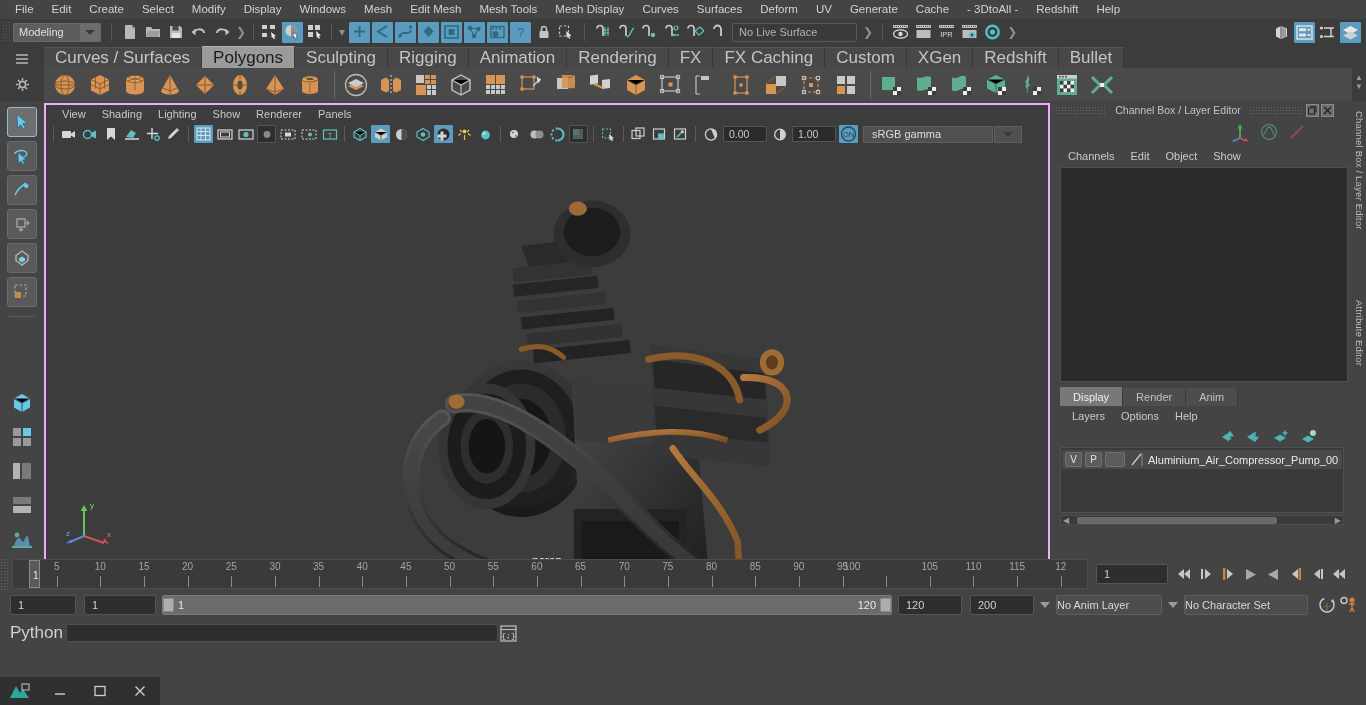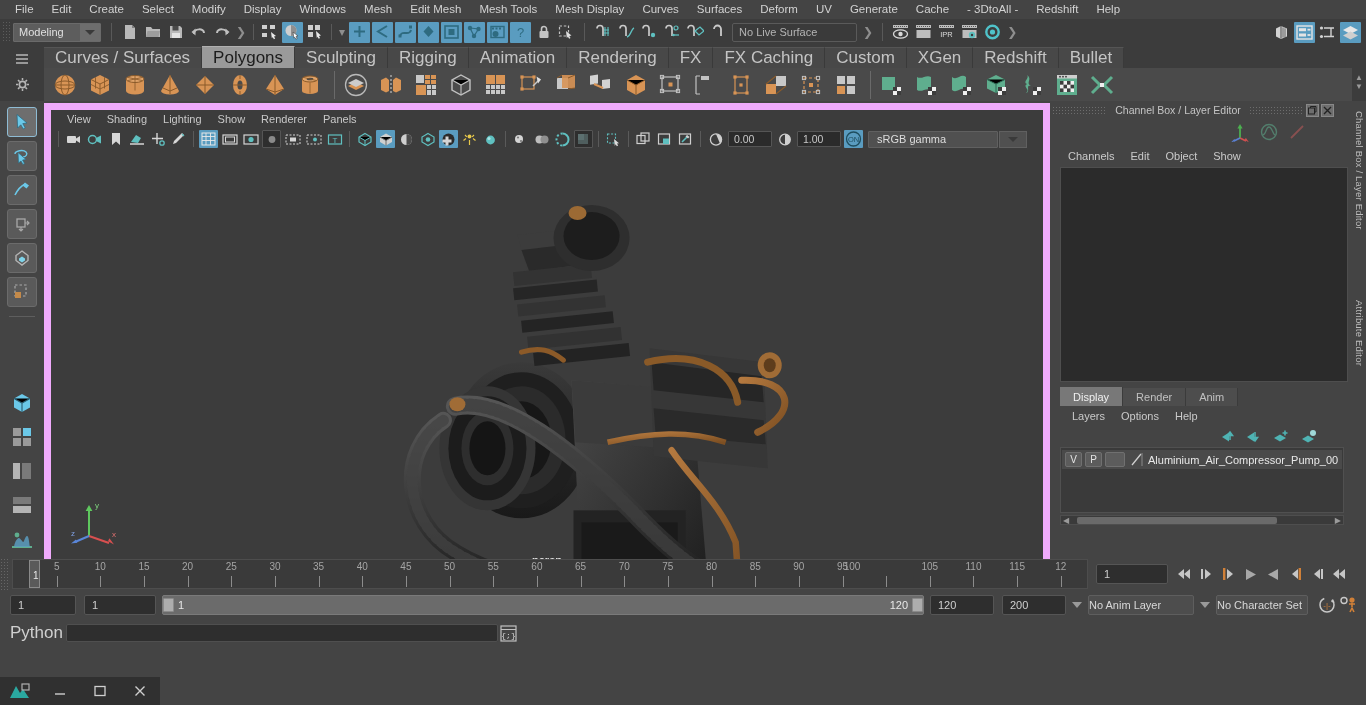--- a/index.html
+++ b/index.html
@@ -53,21 +53,21 @@
   .mainrow { display:flex; height:457px; background:#444; }
   .toolbox { width:44px; background:#444; display:flex; flex-direction:column; align-items:center; padding-top:6px; }
   .tool { width:30px;height:30px; margin-bottom:4px; display:flex;align-items:center;justify-content:center;
       border-radius:3px; background:#5a5a5a; border:1px solid #6b6b6b; }
   .tool.sel { background:#6e6e6e; border:1px solid #8fbcd4; }
   .tool.flat { background:transparent; border:none; }
   .toolsep { width:26px;height:1px;background:#5e5e5e;margin:5px 0 8px 0;}
 
   
   .viewportwrap { flex:1; background:#444; padding:2px 2px 0 0; display:flex; flex-direction:column; }
-  .vpanel { flex:1; border:7px solid #f0abfc; display:flex; flex-direction:column; background:#3b3b3b; }
+  .vpanel { flex:1; border:2px solid #f0abfc; display:flex; flex-direction:column; background:#3b3b3b; }
   .vpmenu { height:18px; display:flex; align-items:center; background:#3c3c3c; padding-left:8px;}
   .vpmenu .vm { padding:0 8px; font-size:11px; color:#c9c9c9; }
   .vptools { height:22px; display:flex; align-items:center; background:#3c3c3c; padding-left:3px;}
   .vbtn { width:19px;height:18px; display:flex;align-items:center;justify-content:center;margin:0 1px; border-radius:1px;}
   .vbtn.on { background:#5a9cc0; }
   .vbtn.dark { background:#2e2e2e; border:1px solid #555;}
   .numfield { height:16px; width:44px; background:#2b2b2b; border:1px solid #555; color:#c8c8c8;
      font-size:10.5px; display:flex; align-items:center; padding-left:5px; margin:0 2px; border-radius:1px;}
   .gammafield { height:17px; width:130px; background:#505050; border:1px solid #606060; color:#ddd;
      font-size:11px; display:flex;align-items:center;padding-left:8px;margin-left:4px; border-radius:1px;}
@@ -1330,21 +1330,21 @@
       <div style="flex:1"></div>
       <div class="rangeval">120</div>
       <div class="rangehandle"></div>
     </div>
     <div class="rfield" style="width:64px">120</div>
     <div style="width:8px"></div>
     <div class="rfield" style="width:64px">200</div>
     <div class="dropcaret"></div>
     <div class="selfield" style="width:106px">No Anim Layer</div>
     <div class="dropcaret"></div>
-    <div class="selfield" style="width:92px">No Character Set</div>
+    <div class="selfield" style="width:124px">No Character Set</div>
     <div style="width:8px"></div>
     <div class="pbtn">
       <svg width="20" height="18" viewBox="0 0 20 18">
           <circle cx="10" cy="9" r="7" fill="none" stroke="#c8c8c8" stroke-width="1.5" stroke-dasharray="30 8"></circle>
           <path d="M16 3l1.6 3.4-3.6-.4z" fill="#c8c8c8"></path>
           <text x="10" y="12" font-size="8" fill="#d08038" text-anchor="middle" font-family="Liberation Sans, sans-serif">-|-</text>
         </svg>
     </div>
     <div class="pbtn">
       <svg width="20" height="18" viewBox="0 0 20 18">

